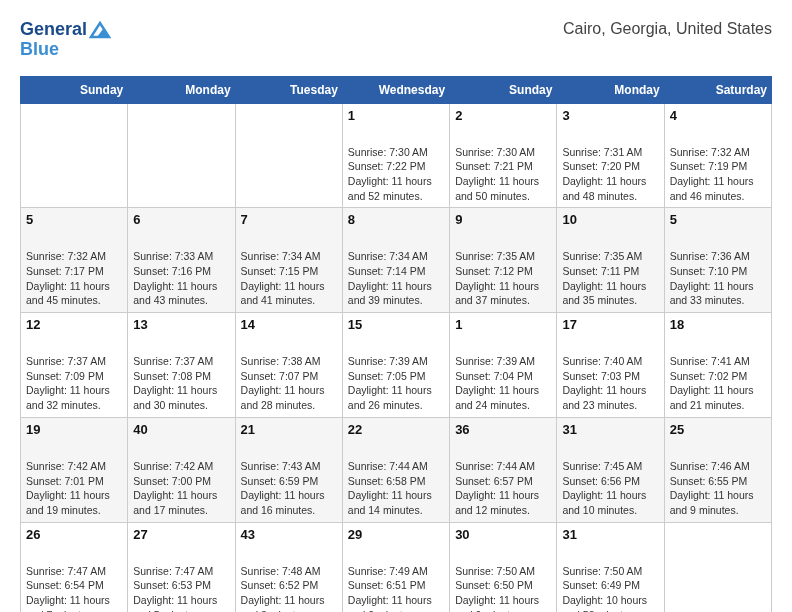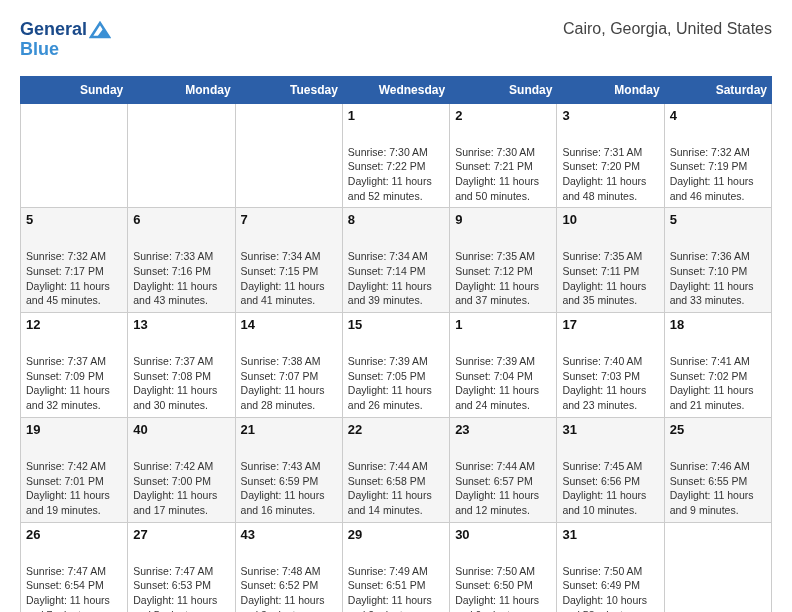--- a/index.html
+++ b/index.html
@@ -214,21 +214,21 @@
         </td>
         <td>
           <div class="day-num">21</div>
           <div class="day-info">Sunrise: 7:43 AM<br>Sunset: 6:59 PM<br>Daylight: 11 hours and 16 minutes.</div>
         </td>
         <td>
           <div class="day-num">22</div>
           <div class="day-info">Sunrise: 7:44 AM<br>Sunset: 6:58 PM<br>Daylight: 11 hours and 14 minutes.</div>
         </td>
         <td>
-          <div class="day-num">23</div>
+          <div class="day-num">36</div>
           <div class="day-info">Sunrise: 7:44 AM<br>Sunset: 6:57 PM<br>Daylight: 11 hours and 12 minutes.</div>
         </td>
         <td>
           <div class="day-num">31</div>
           <div class="day-info">Sunrise: 7:45 AM<br>Sunset: 6:56 PM<br>Daylight: 11 hours and 10 minutes.</div>
         </td>
         <td>
           <div class="day-num">25</div>
           <div class="day-info">Sunrise: 7:46 AM<br>Sunset: 6:55 PM<br>Daylight: 11 hours and 9 minutes.</div>
         </td>

